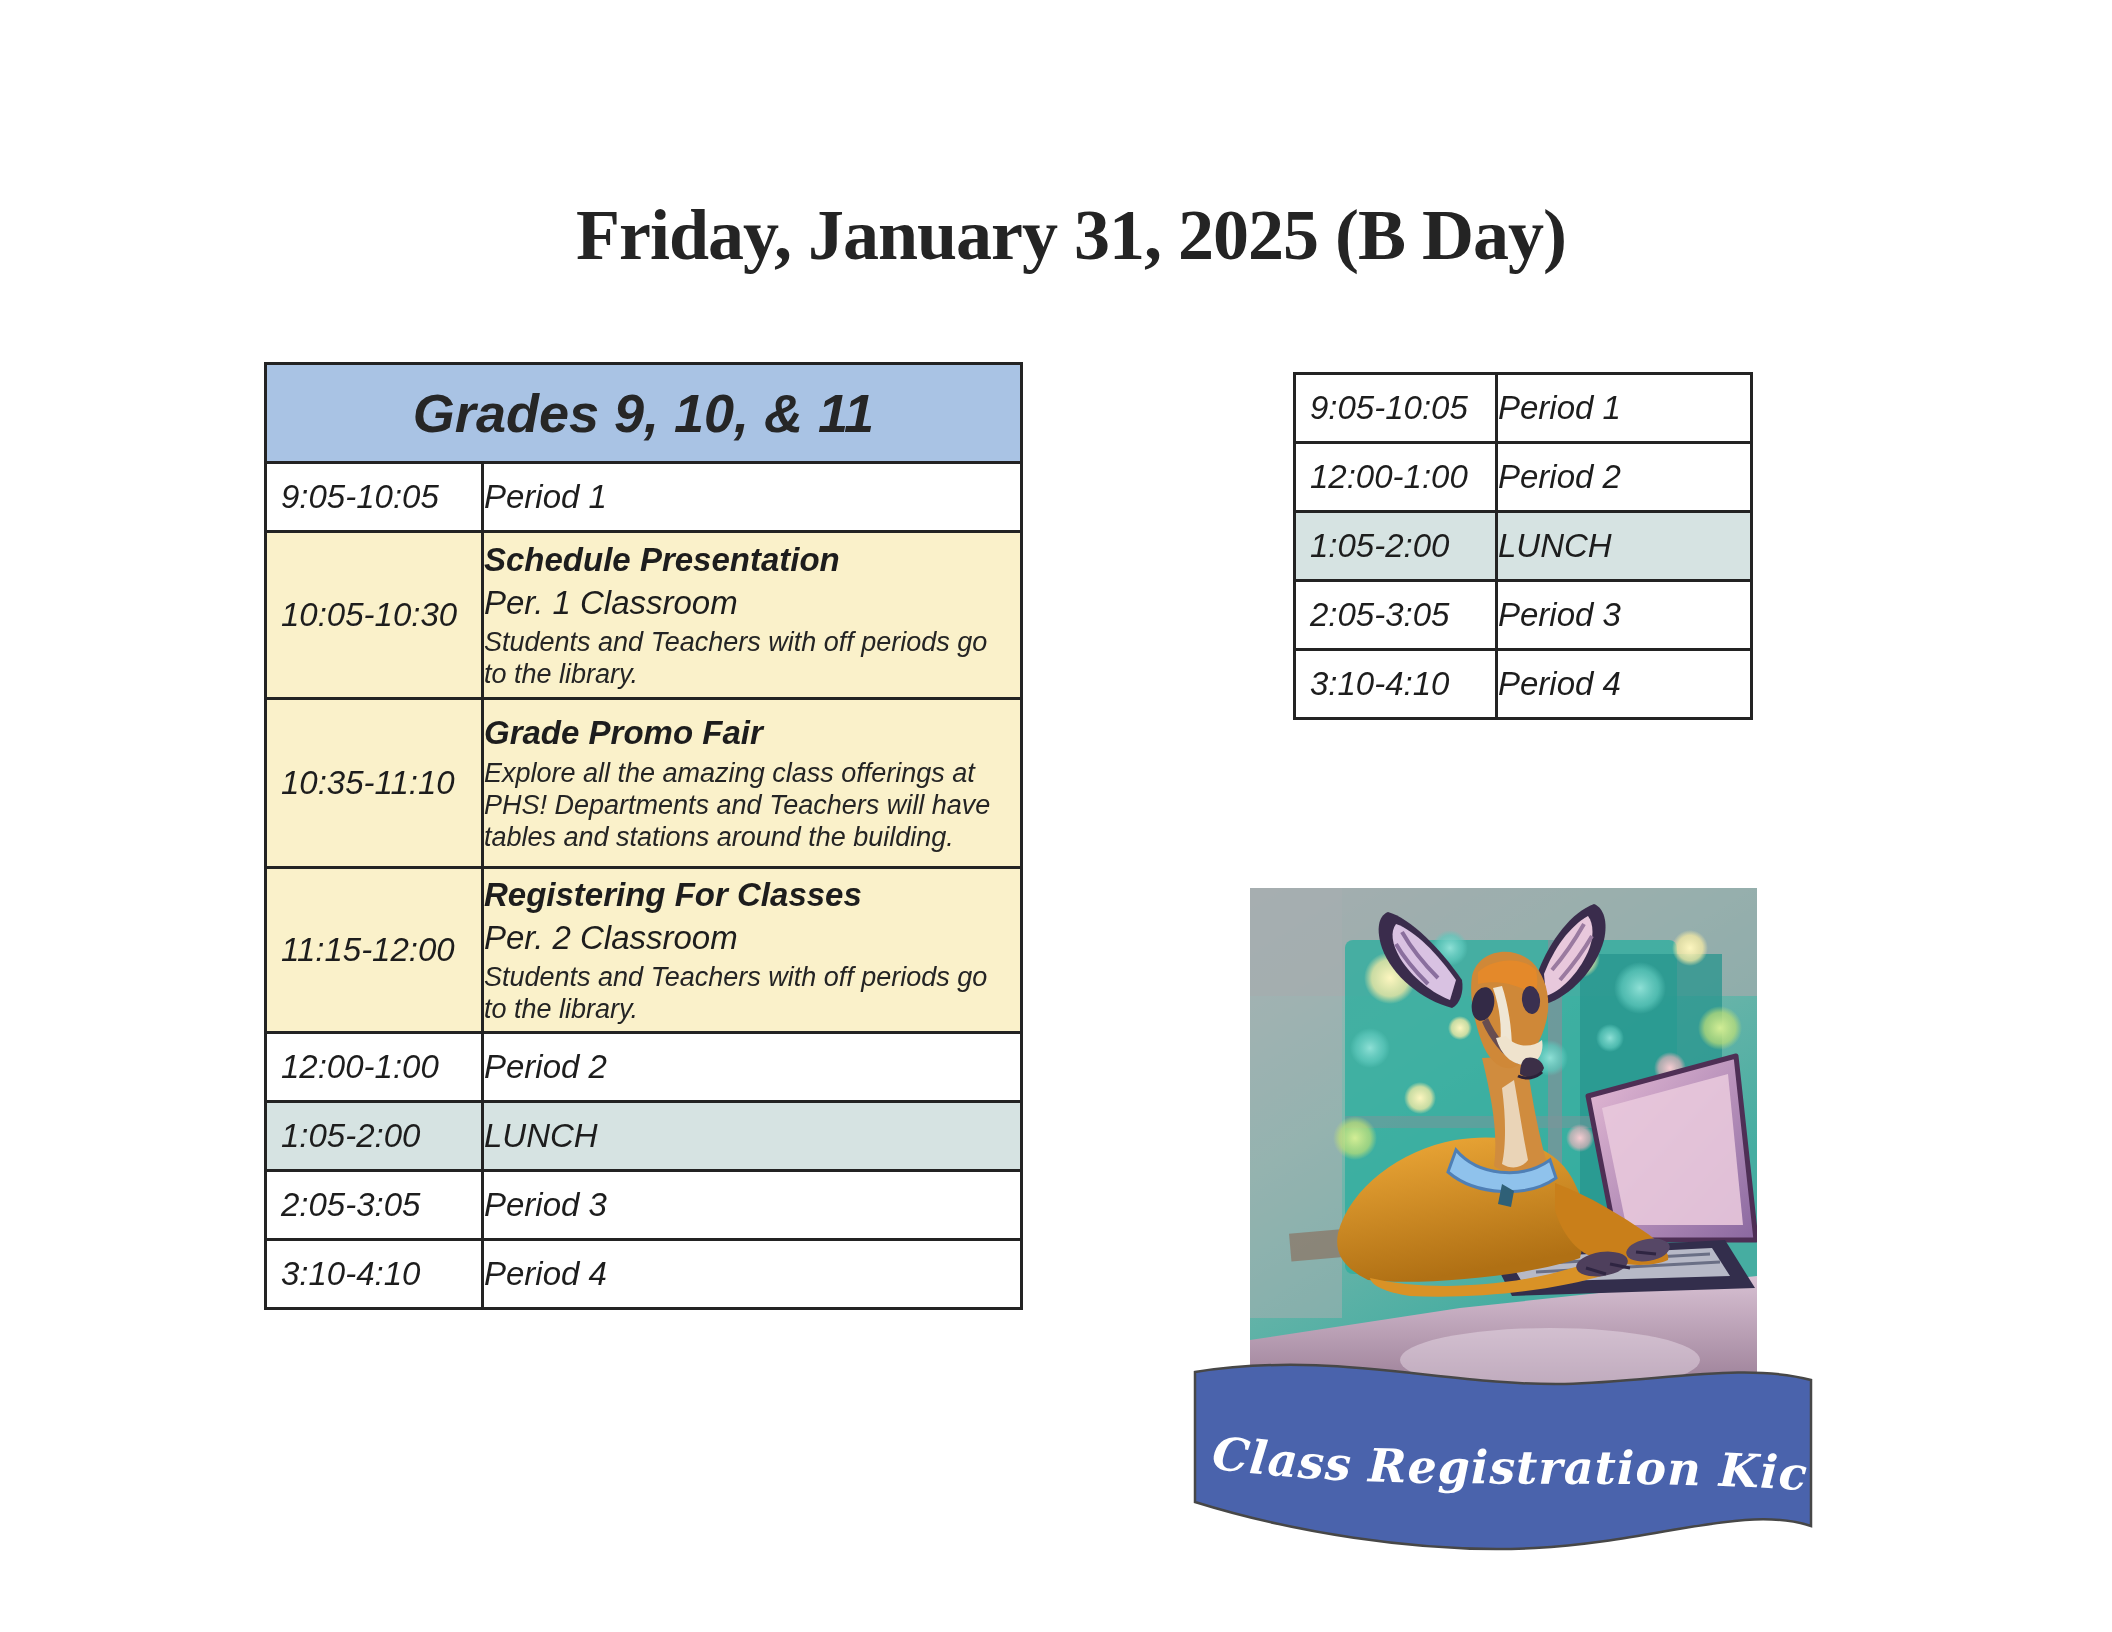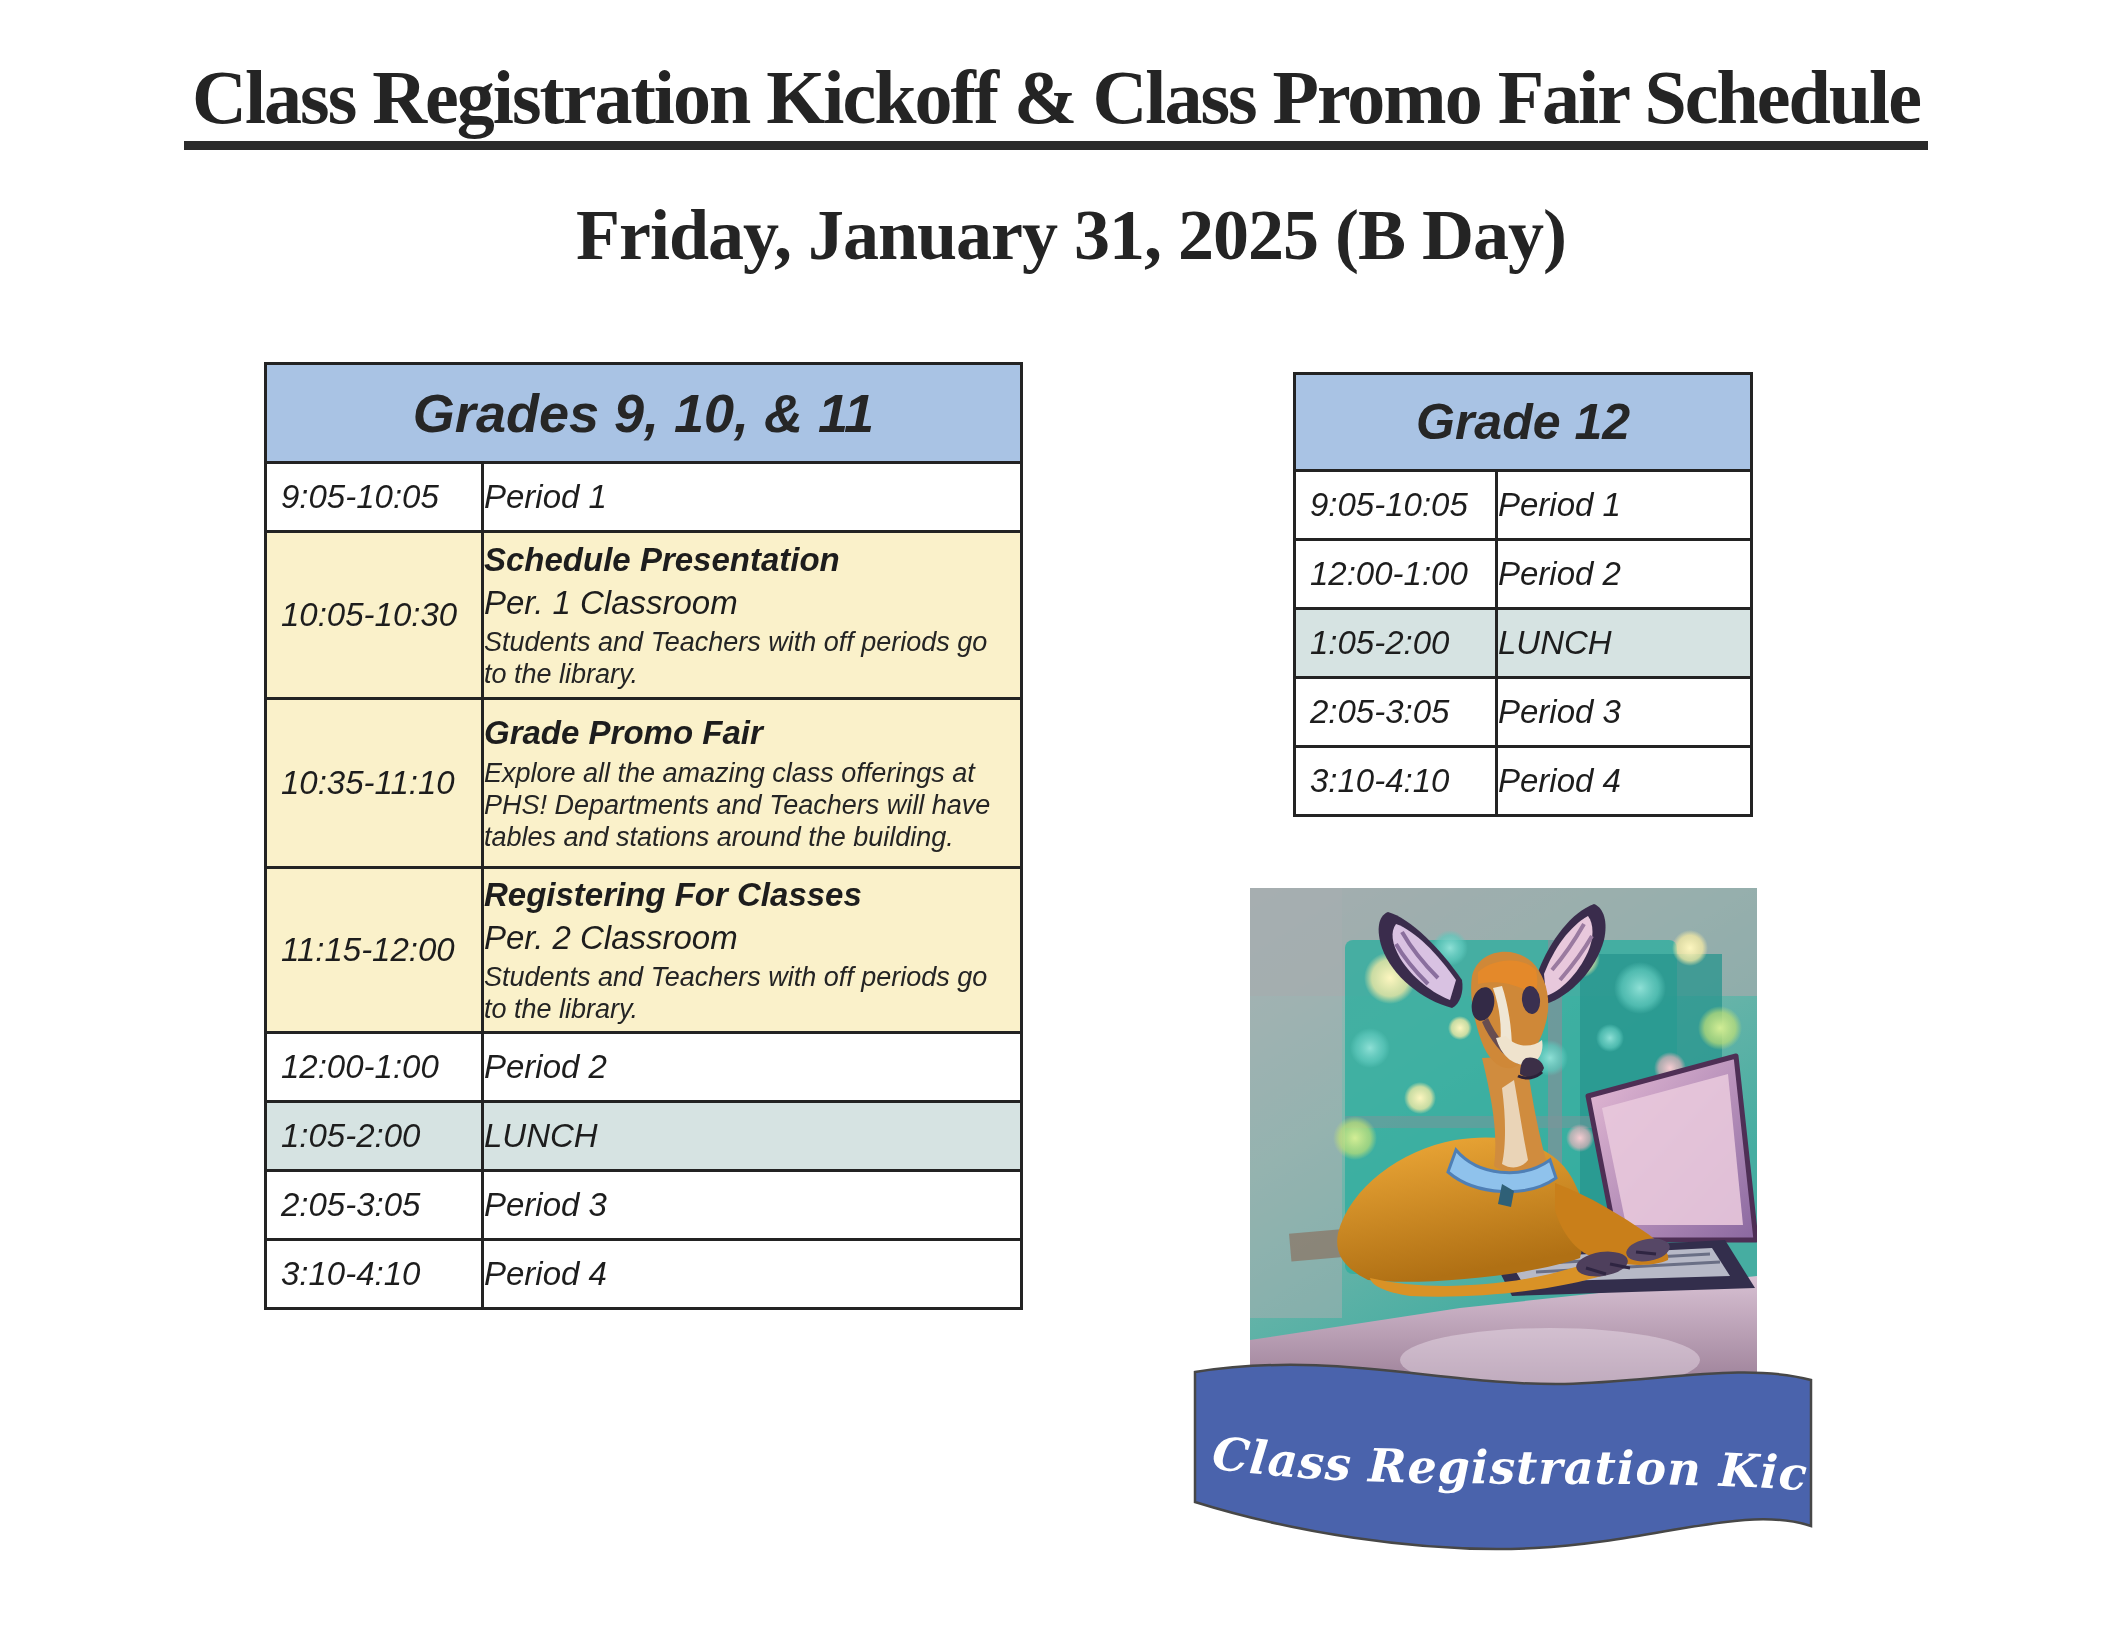--- a/index.html
+++ b/index.html
@@ -49,23 +49,20 @@
   .banner svg text{
     font-family:"DejaVu Serif",serif;font-style:italic;font-weight:600;
     font-size:46px;fill:#ffffff;letter-spacing:1px;
   }
 </style>
 </head>
 <body>
 
 <div class="page">
 
-  <div class="title-wrap">
-    <span class="doc-title">Class Registration Kickoff &amp; Class Promo Fair Schedule</span>
-  </div>
   <div class="subtitle-wrap">
     <span class="doc-subtitle">Friday, January 31, 2025 (B Day)</span>
   </div>
 
   <table class="sched left-table">
     <colgroup>
         <col class="col-time-l">
         <col class="col-act-l">
       </colgroup>
     <tbody>
@@ -117,23 +114,20 @@
     </tr>
   </tbody>
     </table>
 
   <table class="sched right-table">
     <colgroup>
         <col class="col-time-r">
         <col class="col-act-r">
       </colgroup>
     <tbody>
-        <tr>
-      <th class="tbl-header" colspan="2">Grade 12</th>
-    </tr>
     <tr class="plain">
       <td class="time">9:05-10:05</td>
       <td class="act">Period 1</td>
     </tr>
     <tr class="plain">
       <td class="time">12:00-1:00</td>
       <td class="act">Period 2</td>
     </tr>
     <tr class="lunch">
       <td class="time">1:05-2:00</td>

